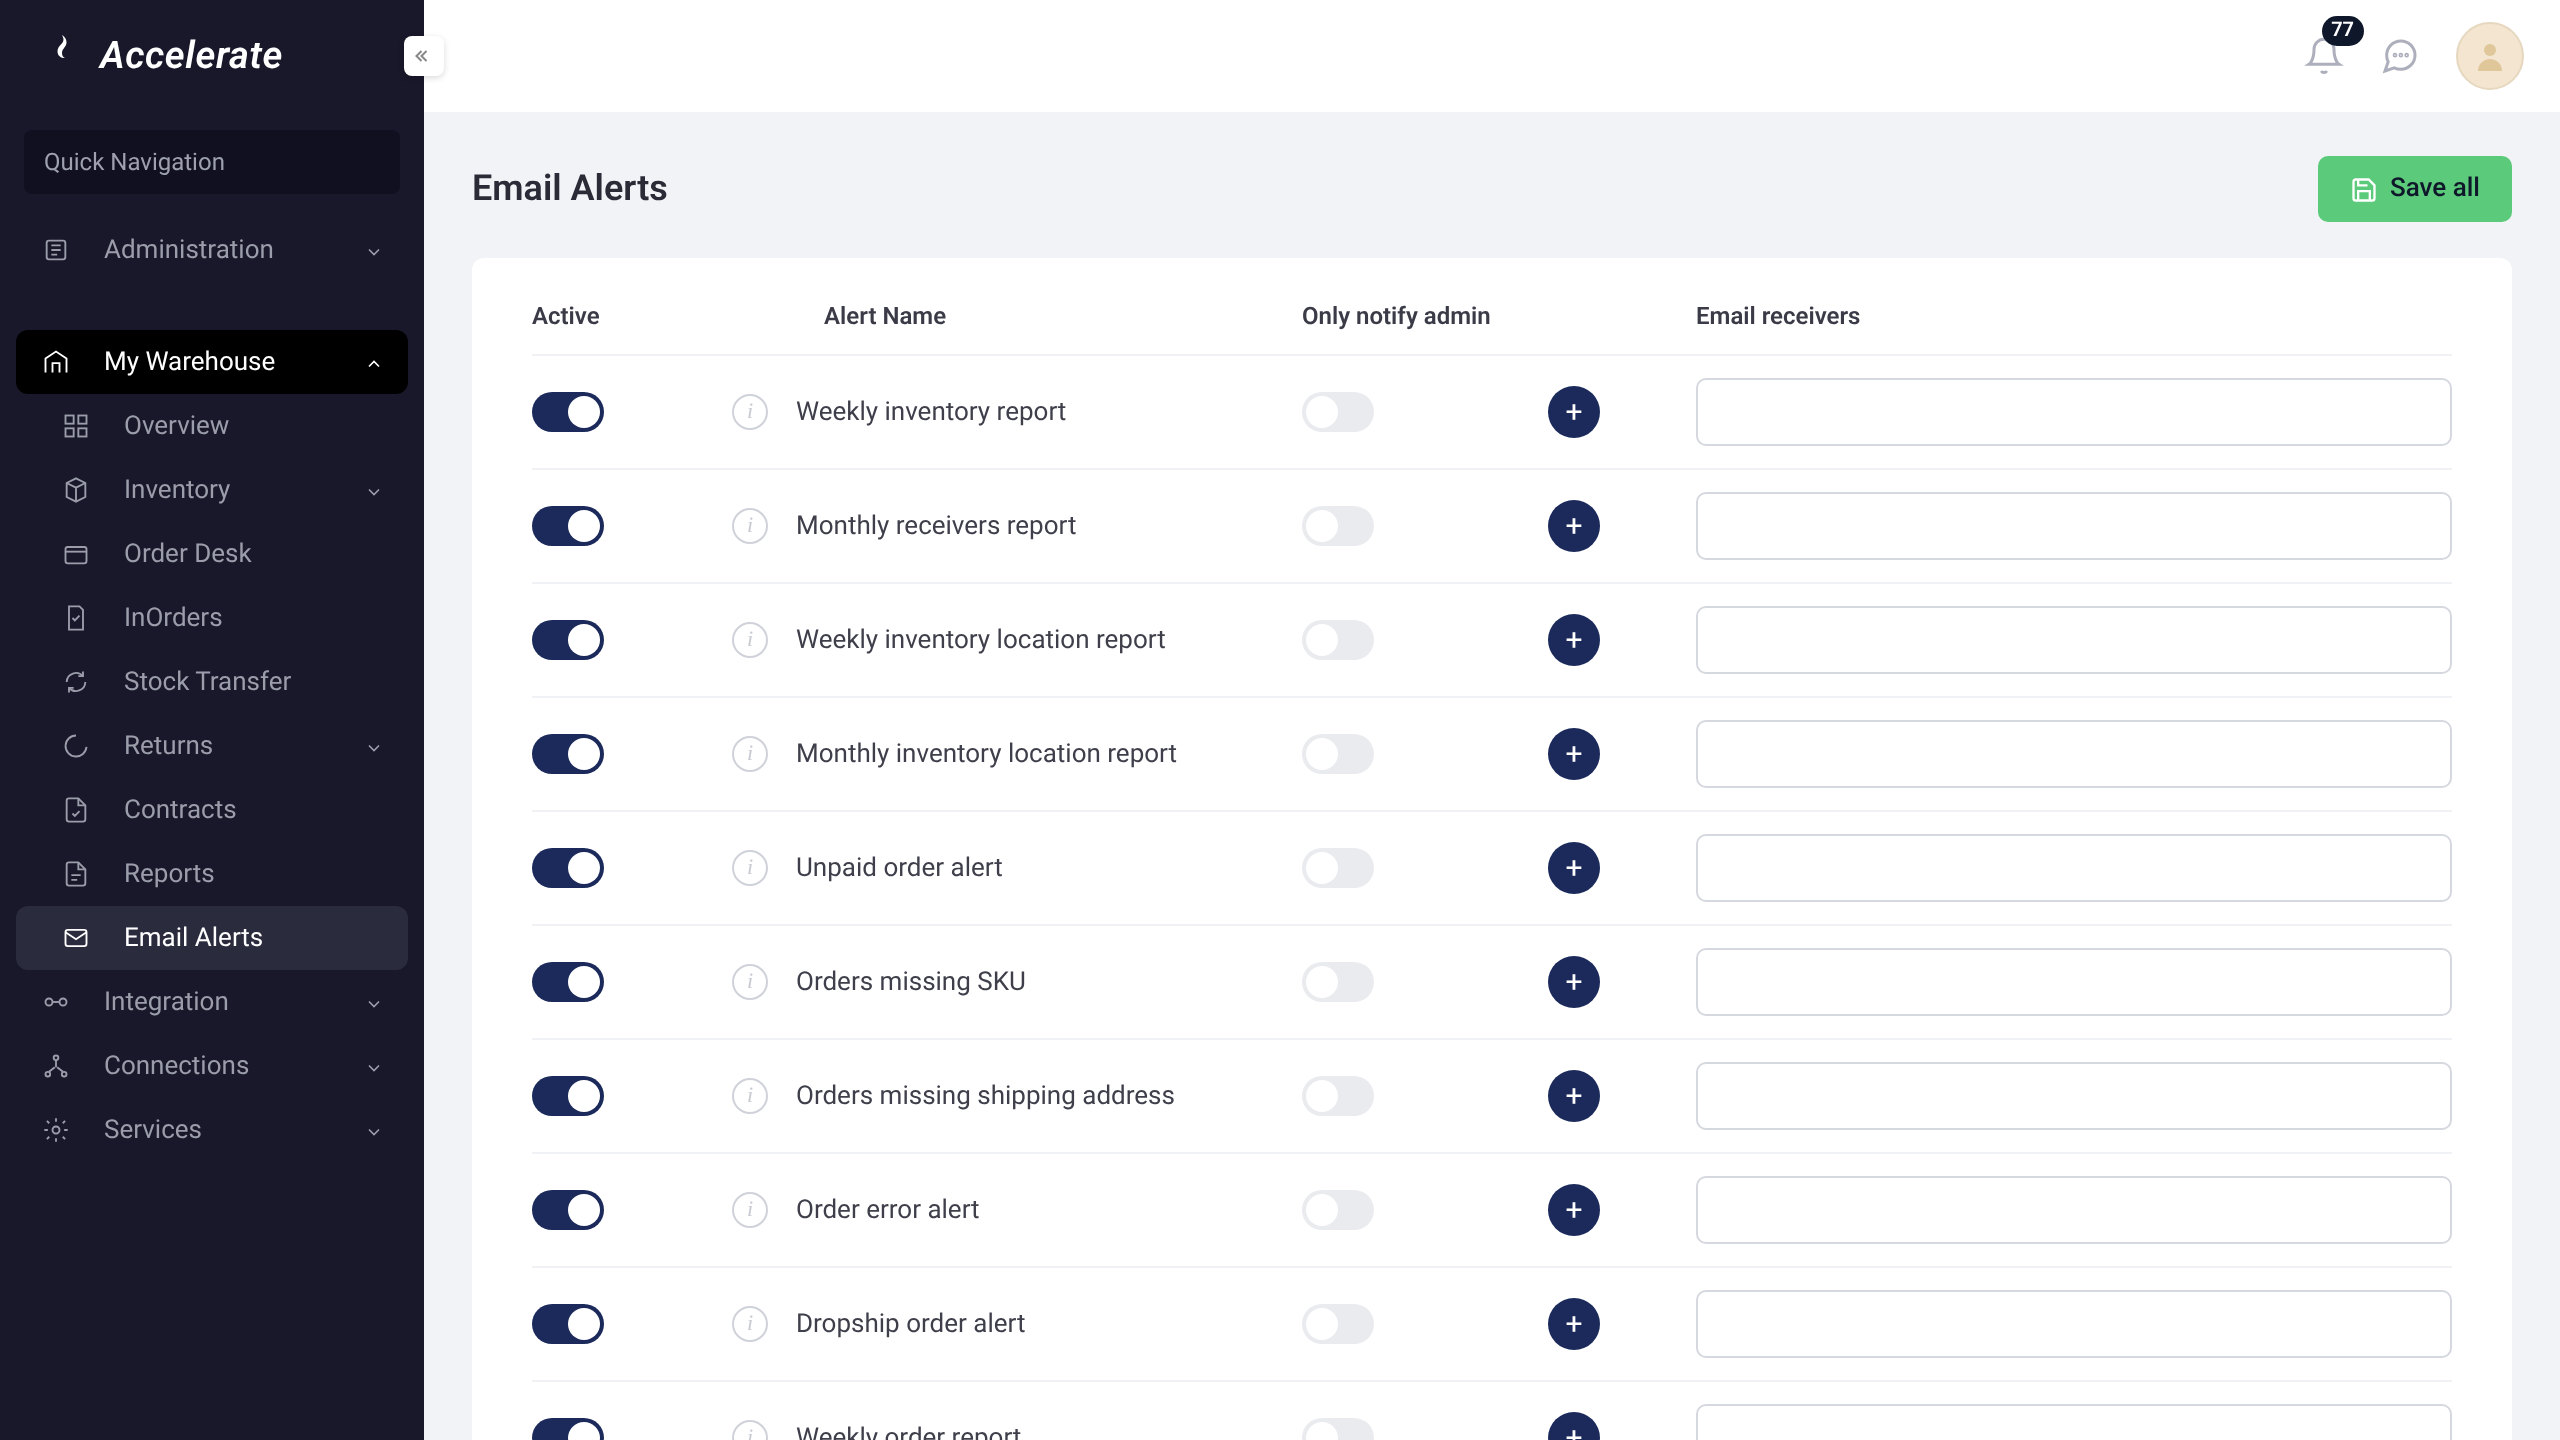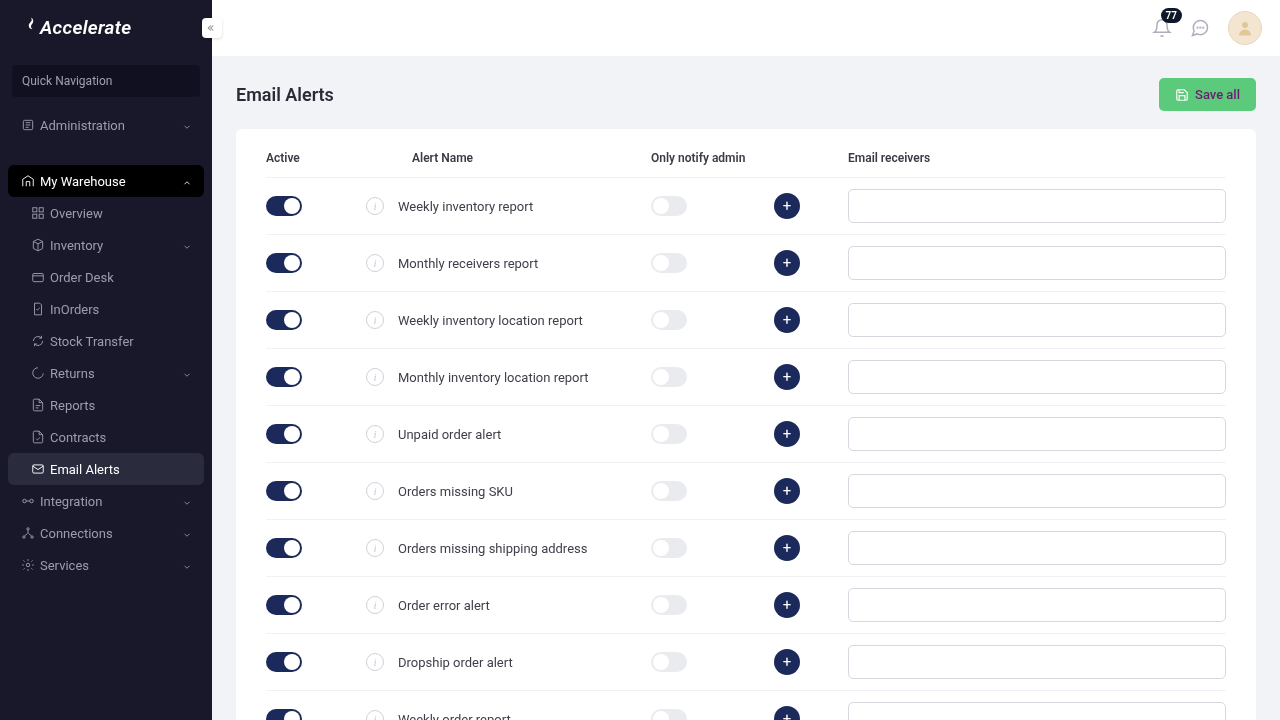--- a/index.html
+++ b/index.html
@@ -1,40 +1,40 @@
 <!DOCTYPE html>
 <html><head>
 <meta charset="utf-8">
 <style>
 * { margin:0; padding:0; box-sizing:border-box; font-family: -apple-system, BlinkMacSystemFont, "Segoe UI", Roboto, sans-serif; }
 body { background:#f2f3f6; width:1280px; height:720px; overflow:hidden; display:flex; }
 .sidebar { width:212px; background:#18182a; color:#a5a7b5; display:flex; flex-direction:column; position:relative; }
-.brand { display:flex; padding:16px 20px 18px 22px; }
+.brand { display:flex; gap:10px; padding:16px 20px 18px 22px; }
 .brand-logo { width:18px; height:22px; color:#fff; }
 .brand-name { font-size:19px; font-style:italic; font-weight:600; color:#fff; letter-spacing:0.3px; }
 .collapse-btn { position:absolute; right:-10px; top:18px; width:20px; height:20px; background:#fff; border-radius:4px; box-shadow:0 1px 3px rgba(0,0,0,.15); display:flex; align-items:center; justify-content:center; cursor:pointer; }
 .quick-nav { margin:8px 12px 12px; background:#101021; border-radius:4px; padding:9px 10px; font-size:12px; color:#9ea0ae; }
 .nav { list-style:none; padding:0 8px; }
-.nav-item { display:flex; align-items:center; padding:8px 12px; font-size:13px; border-radius:6px; cursor:pointer; gap:4px; position:relative; color:#9b9dab; }
+.nav-item { display:flex; align-items:center; padding:8px 12px; font-size:13px; border-radius:6px; cursor:pointer; gap:16px; position:relative; color:#9b9dab; }
 .nav-item.active { background:#000000; color:#fff;margin-top:24px; }
 .nav-item.active-sub { background:#2a2b3d; color:#fff; }
 .nav-item .chev { margin-left:auto; width:10px; height:10px; }
 .nav-sub { padding-left:22px; }
 .nav-icon { width:16px; height:16px; flex-shrink:0; display:inline-flex; align-items:center; justify-content:center; }
 .nav-icon svg { width:14px; height:14px; stroke:currentColor; fill:none; stroke-width:1.6; }
 .main { flex:1; display:flex; flex-direction:column; }
 .topbar { height:56px; background:#fff; display:flex; align-items:center; justify-content:flex-end; padding:0 18px; gap:18px; }
 .icon-btn { width:20px; height:20px; color:#adb0bc; cursor:pointer; position:relative; }
 .badge { position:absolute; top:-10px; right:-10px; background:#0f172a; color:#fff; font-size:10px; font-weight:600; border-radius:10px; padding:2px 5px; }
 .avatar { width:34px; height:34px; border-radius:50%; background:#f3e5d0; border:1px solid #e6d7bf; display:flex; align-items:center; justify-content:center; }
 .avatar svg { width:18px; height:18px; }
 .content { padding:22px 24px; flex:1; overflow:auto; }
 .page-header { display:flex; align-items:center; justify-content:space-between; margin-bottom:18px; }
 .page-title { font-size:18px; font-weight:600; color:#2b2b38; }
-.save-btn { background:#5bca7a; color:#701a75; border:none; border-radius:5px; padding:9px 16px; font-size:13px; font-weight:500; cursor:pointer; display:flex; align-items:center; gap:6px; }
+.save-btn { background:#5bca7a; color:#0f172a; border:none; border-radius:5px; padding:9px 16px; font-size:13px; font-weight:500; cursor:pointer; display:flex; align-items:center; gap:6px; }
 .card { background:#fff; border-radius:6px; padding:8px 30px 20px; }
 .tbl-head { display:flex; padding:14px 0 12px; font-size:12px; font-weight:600; color:#3a3b47; }
 .col-active { width:100px; }
 .col-name { width:285px; padding-left:46px; }
 .col-admin { width:197px; }
 .col-recv { flex:1; }
 .row { display:flex; align-items:center; padding:11px 0; border-top:1px solid #f0f1f4; }
 .toggle { width:36px; height:20px; border-radius:20px; position:relative; cursor:pointer; }
 .toggle.on { background:#1b2a5b; }
 .toggle.off { background:#e9ebef; }
@@ -150,33 +150,33 @@
         </span>
         <span>Returns</span>
         <span class="chev"><svg viewBox="0 0 24 24" fill="none" stroke="currentColor" stroke-width="2">
             <path d="M6 9l6 6 6-6"></path>
           </svg></span>
       </li>
       <li class="nav-item nav-sub">
         <span class="nav-icon">
           <svg viewBox="0 0 24 24">
             <path d="M14 2H6a2 2 0 0 0-2 2v16a2 2 0 0 0 2 2h12a2 2 0 0 0 2-2V8z"></path>
+            <path d="M14 2v6h6M9 15l2 2 4-4"></path>
+          </svg>
+        </span>
+        <span>Contracts</span>
+      </li>
+      <li class="nav-item nav-sub">
+        <span class="nav-icon">
+          <svg viewBox="0 0 24 24">
+            <path d="M14 2H6a2 2 0 0 0-2 2v16a2 2 0 0 0 2 2h12a2 2 0 0 0 2-2V8z"></path>
             <path d="M14 2v6h6M8 13h8M8 17h5"></path>
           </svg>
         </span>
         <span>Reports</span>
-      </li>
-      <li class="nav-item nav-sub">
-        <span class="nav-icon">
-          <svg viewBox="0 0 24 24">
-            <path d="M14 2H6a2 2 0 0 0-2 2v16a2 2 0 0 0 2 2h12a2 2 0 0 0 2-2V8z"></path>
-            <path d="M14 2v6h6M9 15l2 2 4-4"></path>
-          </svg>
-        </span>
-        <span>Contracts</span>
       </li>
       <li class="nav-item nav-sub active-sub">
         <span class="nav-icon">
           <svg viewBox="0 0 24 24">
             <rect x="3" y="5" width="18" height="14" rx="2"></rect>
             <path d="M3 7l9 6 9-6"></path>
           </svg>
         </span>
         <span>Email Alerts</span>
       </li>

